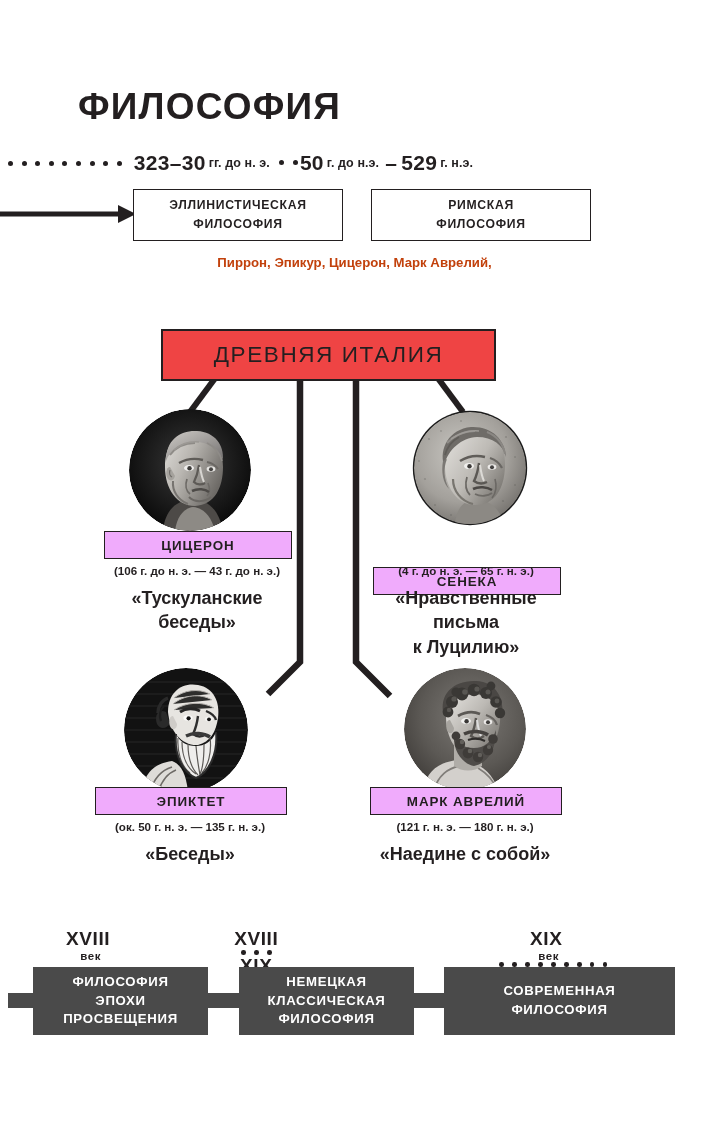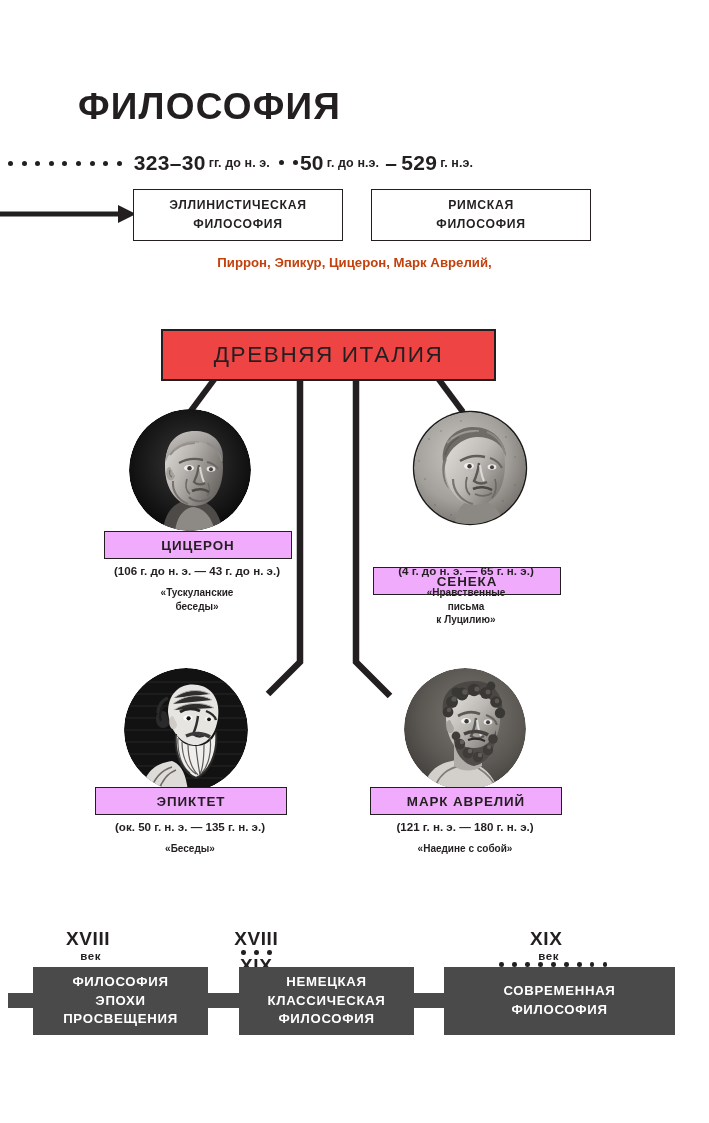--- a/index.html
+++ b/index.html
@@ -120,21 +120,21 @@
   .life-dates {
     position: absolute;
     text-align: center;
     font-size: 11.6px; font-weight: 700;
     color: #231f20;
     white-space: nowrap;
   }
   .work-title {
     position: absolute;
     text-align: center;
-    font-size: 10px; font-weight: 700;
+    font-size: 18px; font-weight: 700;
     line-height: 1.36;
     color: #231f20;
   }
 
   #plate-cicero  { left: 104px; top: 531px; width: 186px; }
   #dates-cicero  { left: 92px;  top: 564px; width: 210px; }
   #work-cicero   { left: 107px; top: 586px; width: 180px; }
 
   #plate-seneca  { left: 373px; top: 531px; width: 186px; margin-top: 36px; }
   #dates-seneca  { left: 368px; top: 564px; width: 196px; }

